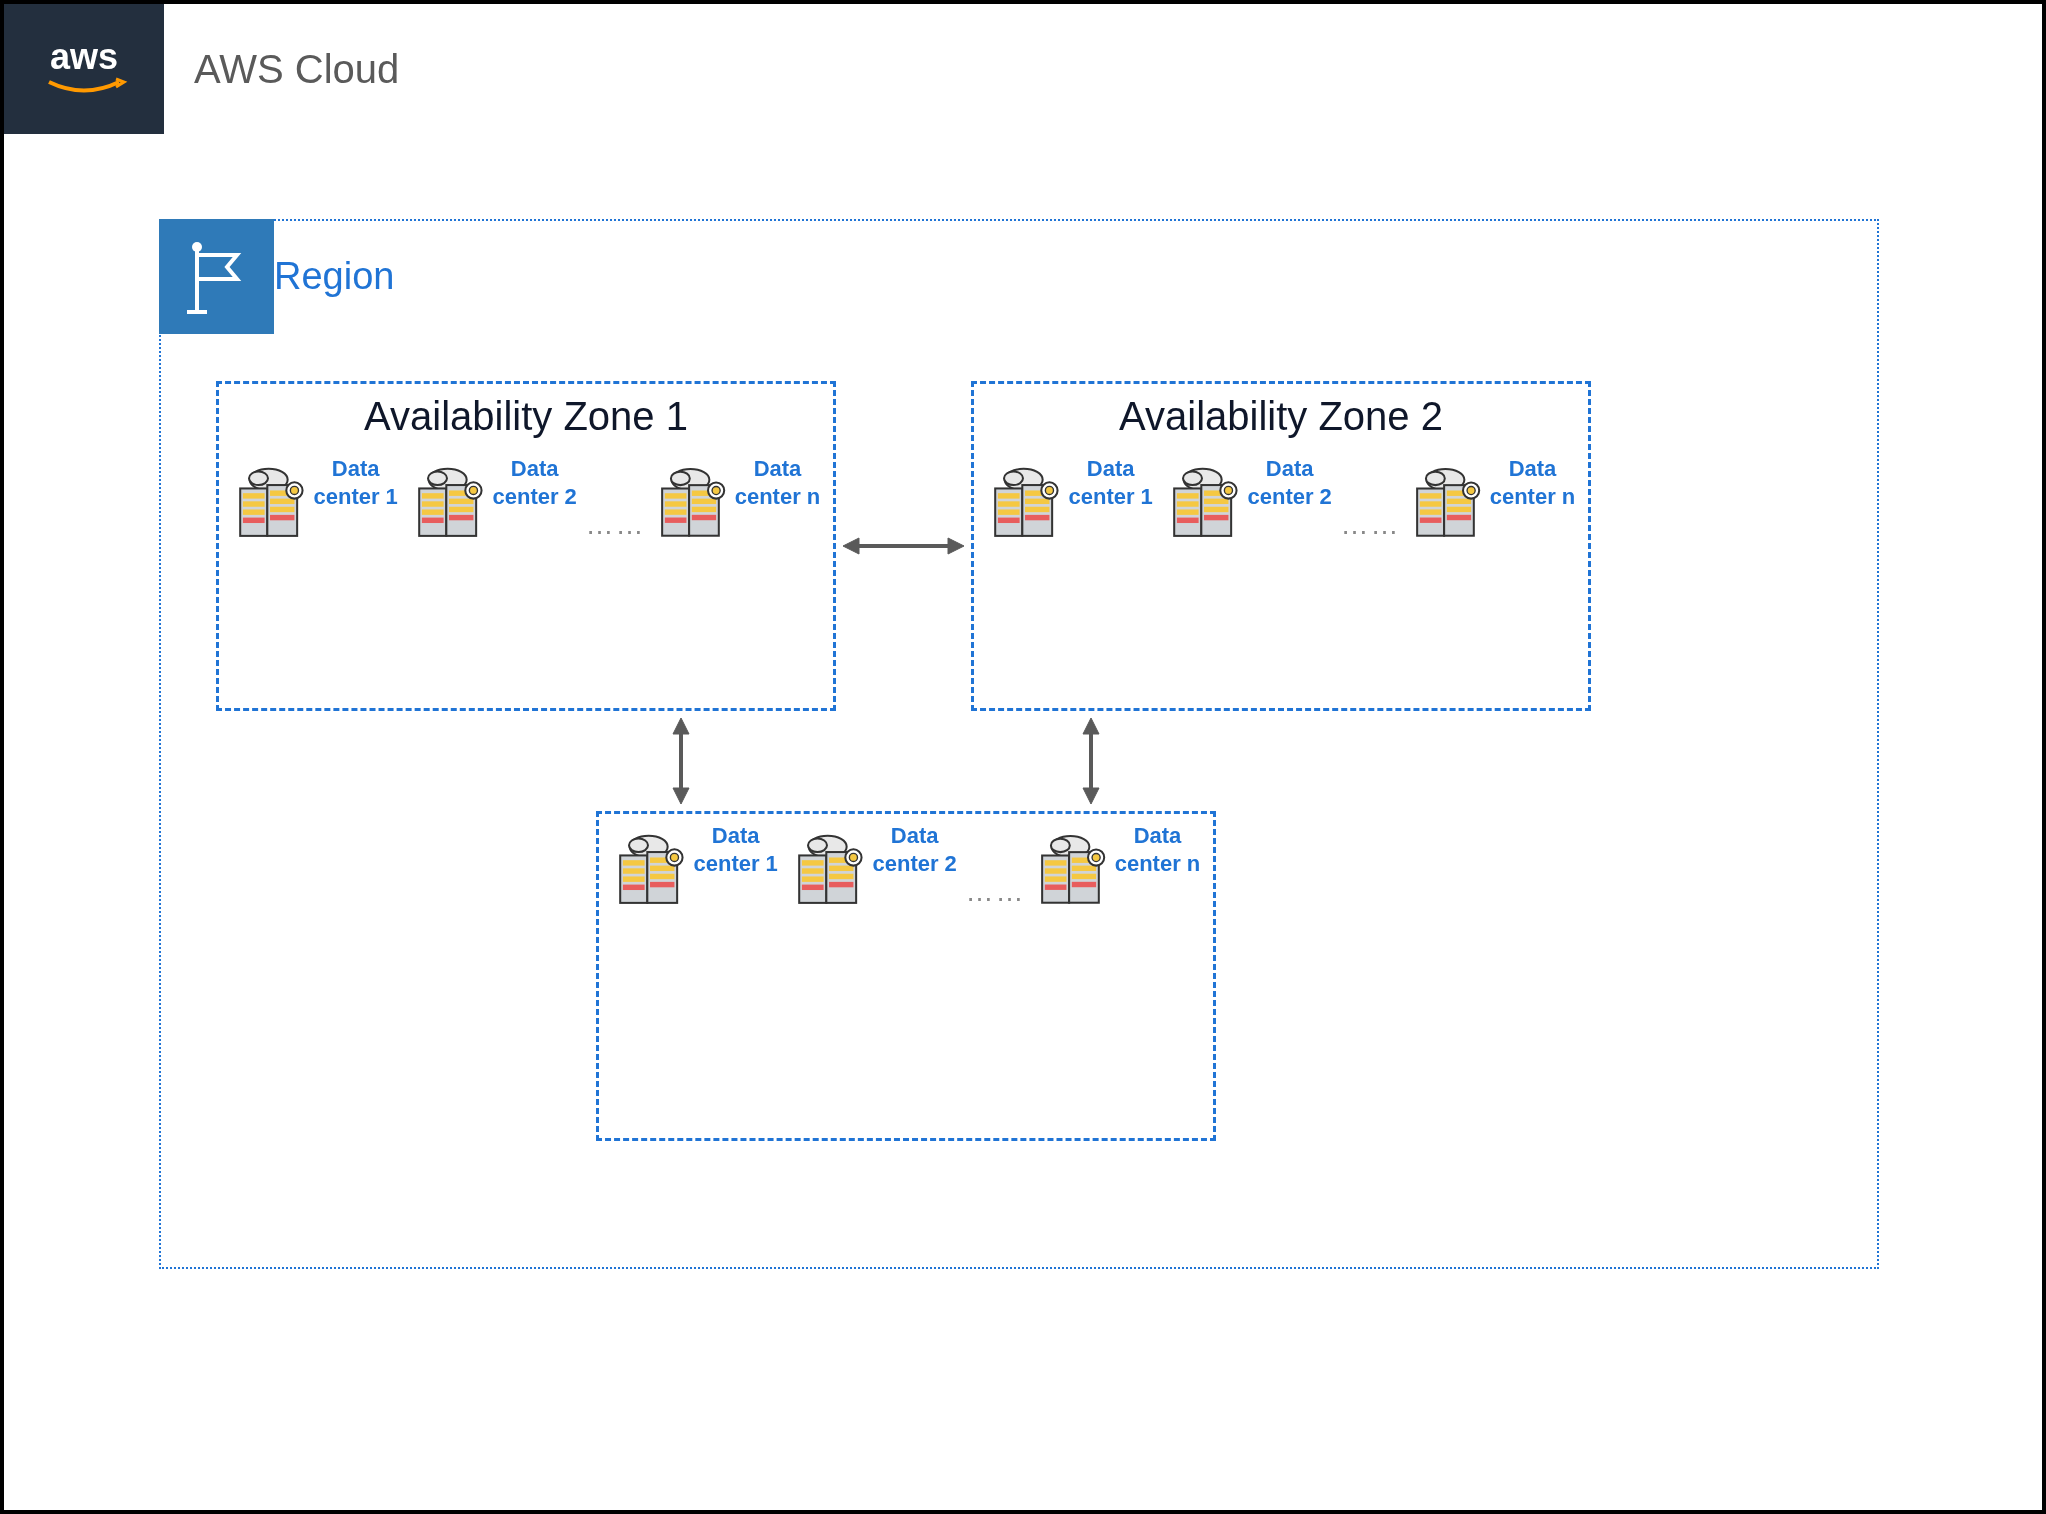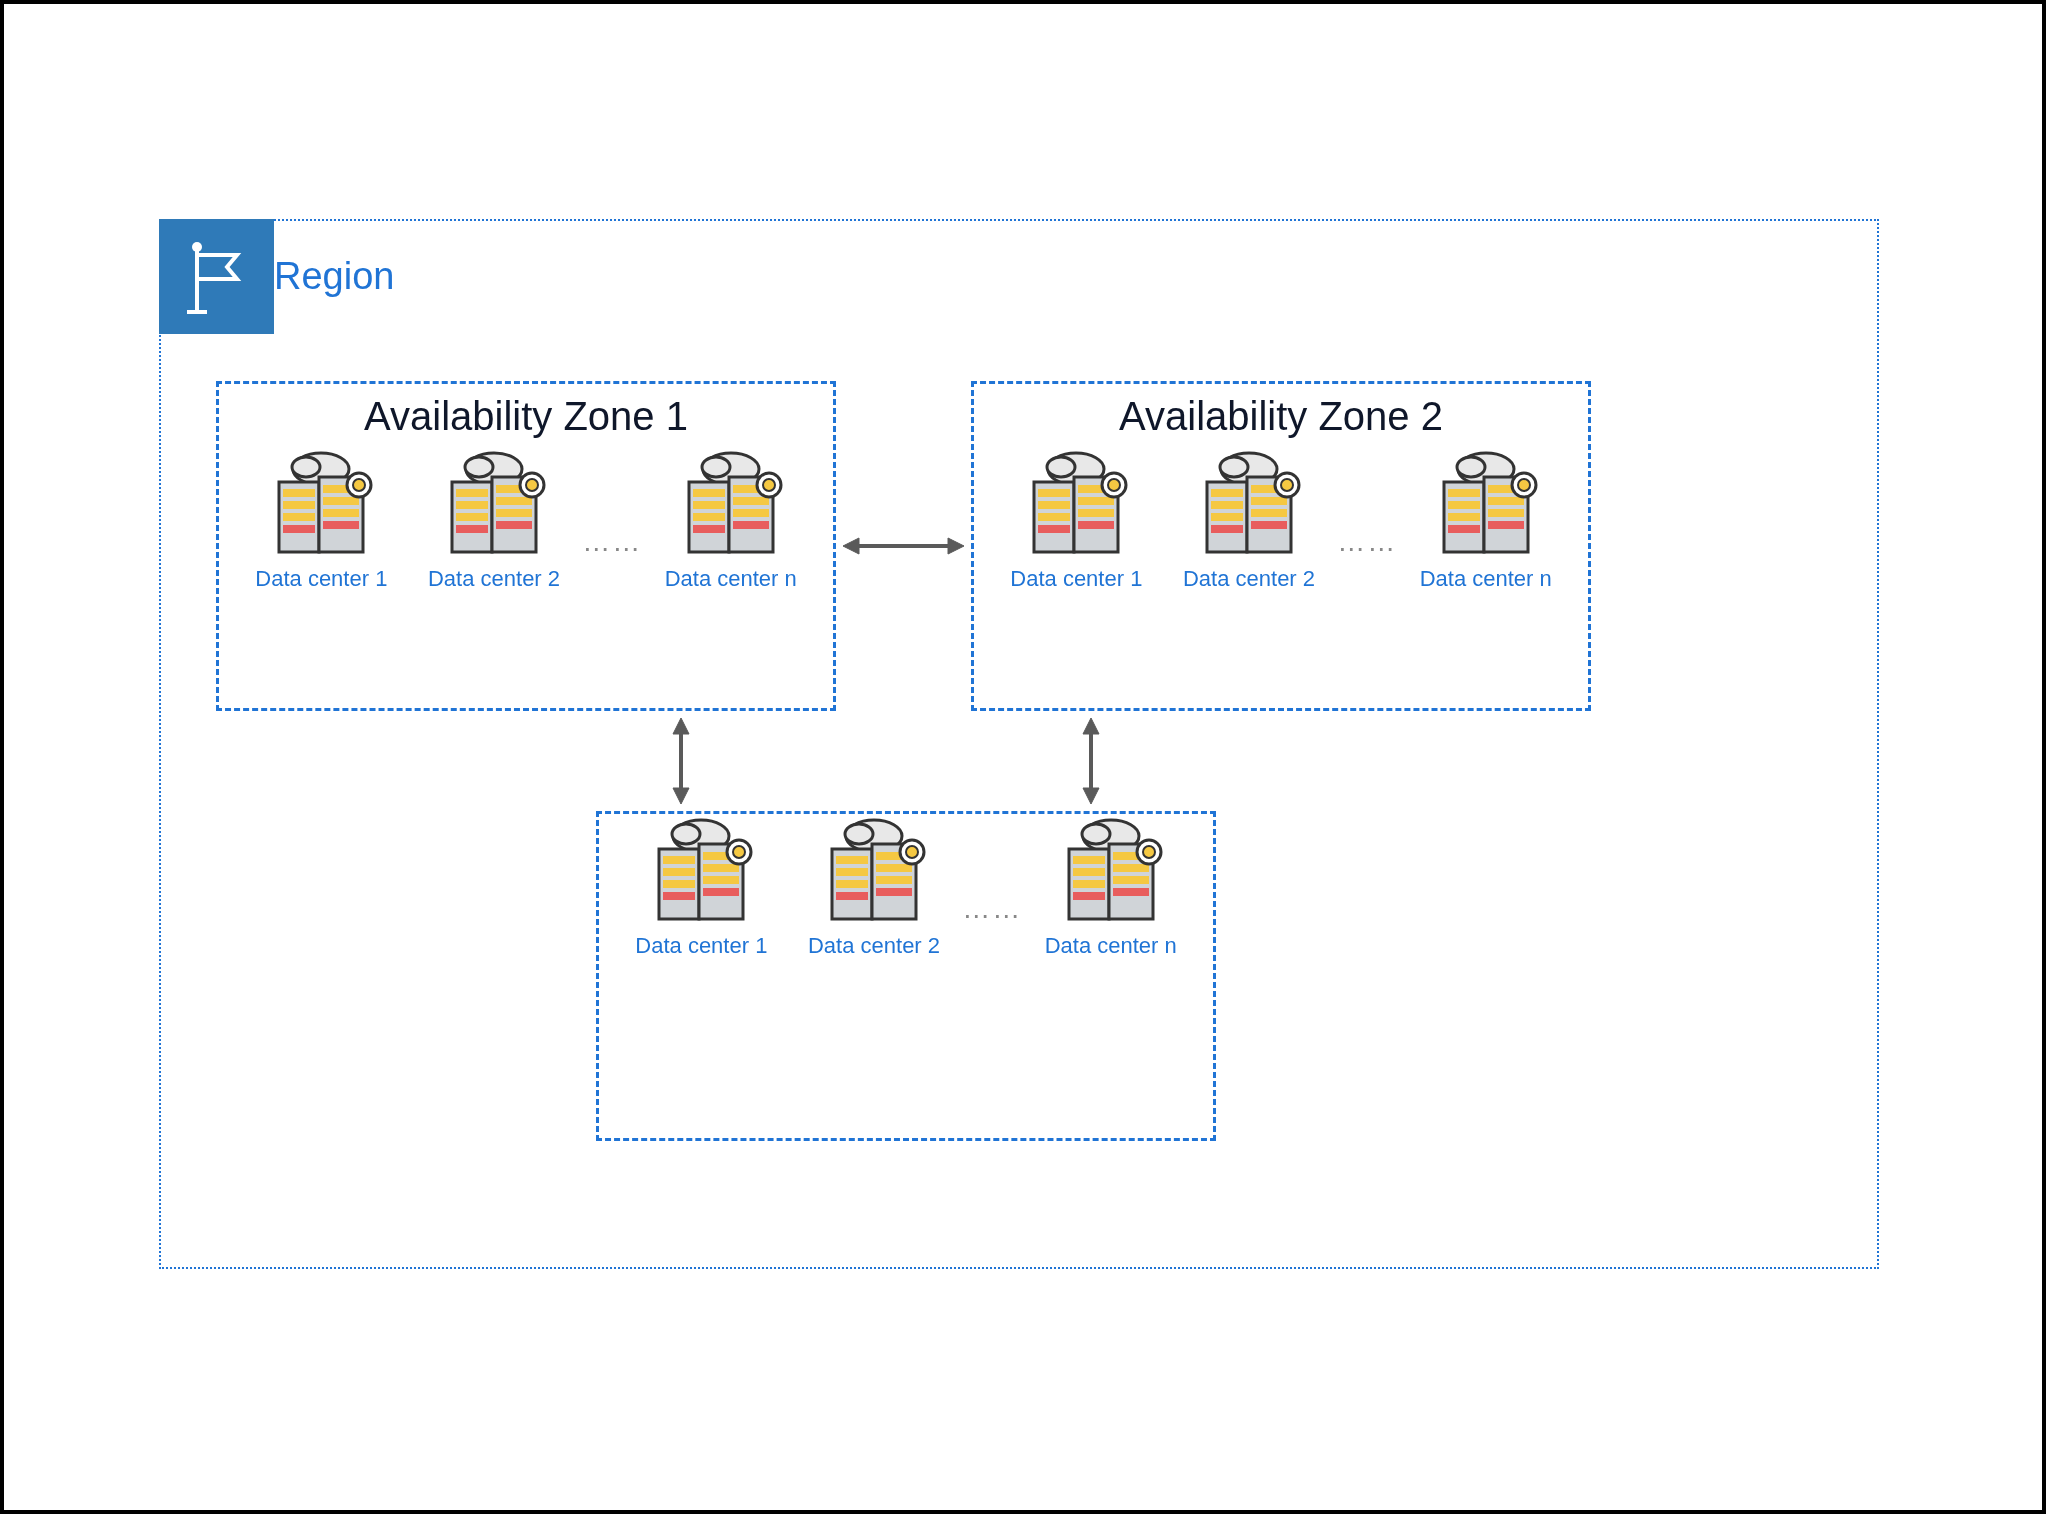--- a/index.html
+++ b/index.html
@@ -76,23 +76,24 @@
 }
 .dc-row {
   display: flex;
   justify-content: center;
   align-items: flex-start;
   gap: 4px;
   padding: 0 18px;
 }
 .dc-item {
   display: flex;
-  flex-direction: column;
-  align-items: center;
+  flex-direction: row;
+  align-items: flex-start;
   width: 175px;
+  font-weight: bold;
 }
 .dc-label {
   font-size: 22px;
   color: #2074d5;
   text-align: center;
   margin-top: 8px;
   line-height: 1.25;
 }
 .ellipsis {
   color: #888;
@@ -107,20 +108,30 @@
   position: absolute;
   stroke: #5a5a5a;
   fill: #5a5a5a;
 }
 </style>
 </head>
 <body>
 
 <div class="outer-frame">
 
+  <div class="header">
+    <div class="aws-logo-block">
+      <svg width="100" height="70" viewBox="0 0 100 70">
+        <text x="50" y="35" text-anchor="middle" fill="#fff" font-size="36" font-weight="600" font-family="Arial">aws</text>
+        <path d="M 15 48 Q 50 65 85 48" stroke="#FF9900" stroke-width="4" fill="none"></path>
+        <path d="M 82 45 L 90 48 L 82 53" stroke="#FF9900" stroke-width="3" fill="none"></path>
+      </svg>
+    </div>
+    <div class="aws-cloud-label">AWS Cloud</div>
+  </div>
 
   <div class="region-container">
     <div class="region-header">
       <div class="region-icon-box">
         <svg width="70" height="80" viewBox="0 0 70 80">
           <circle cx="15" cy="10" r="5" fill="#fff"></circle>
           <line x1="15" y1="10" x2="15" y2="75" stroke="#fff" stroke-width="4"></line>
           <path d="M 15 18 L 55 18 L 45 30 L 55 42 L 15 42 Z" fill="none" stroke="#fff" stroke-width="4"></path>
           <line x1="5" y1="75" x2="25" y2="75" stroke="#fff" stroke-width="4"></line>
         </svg>

